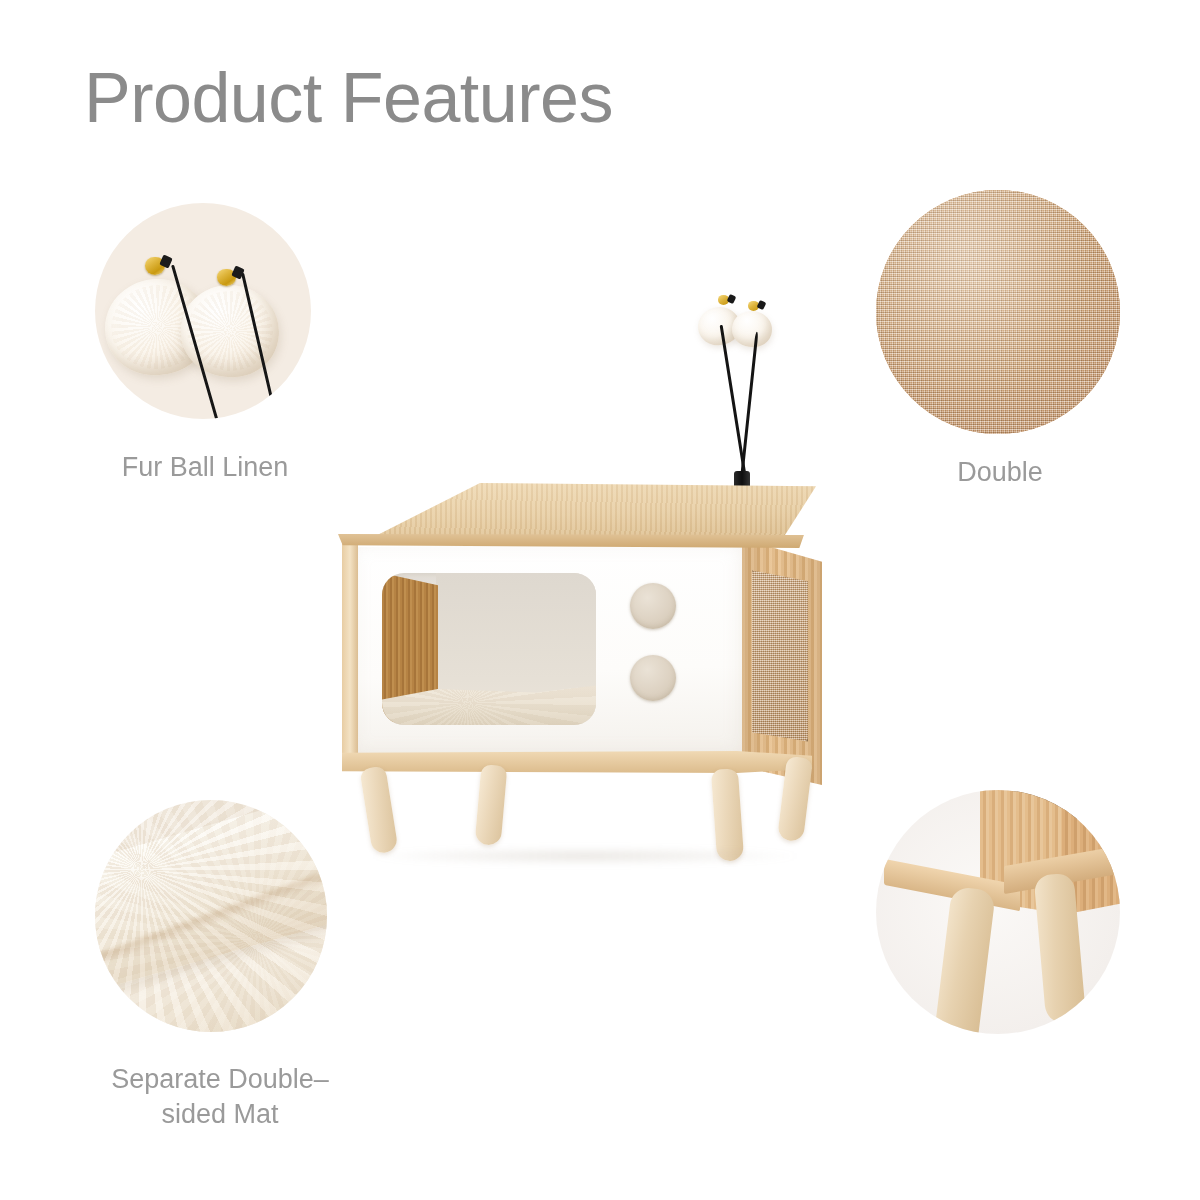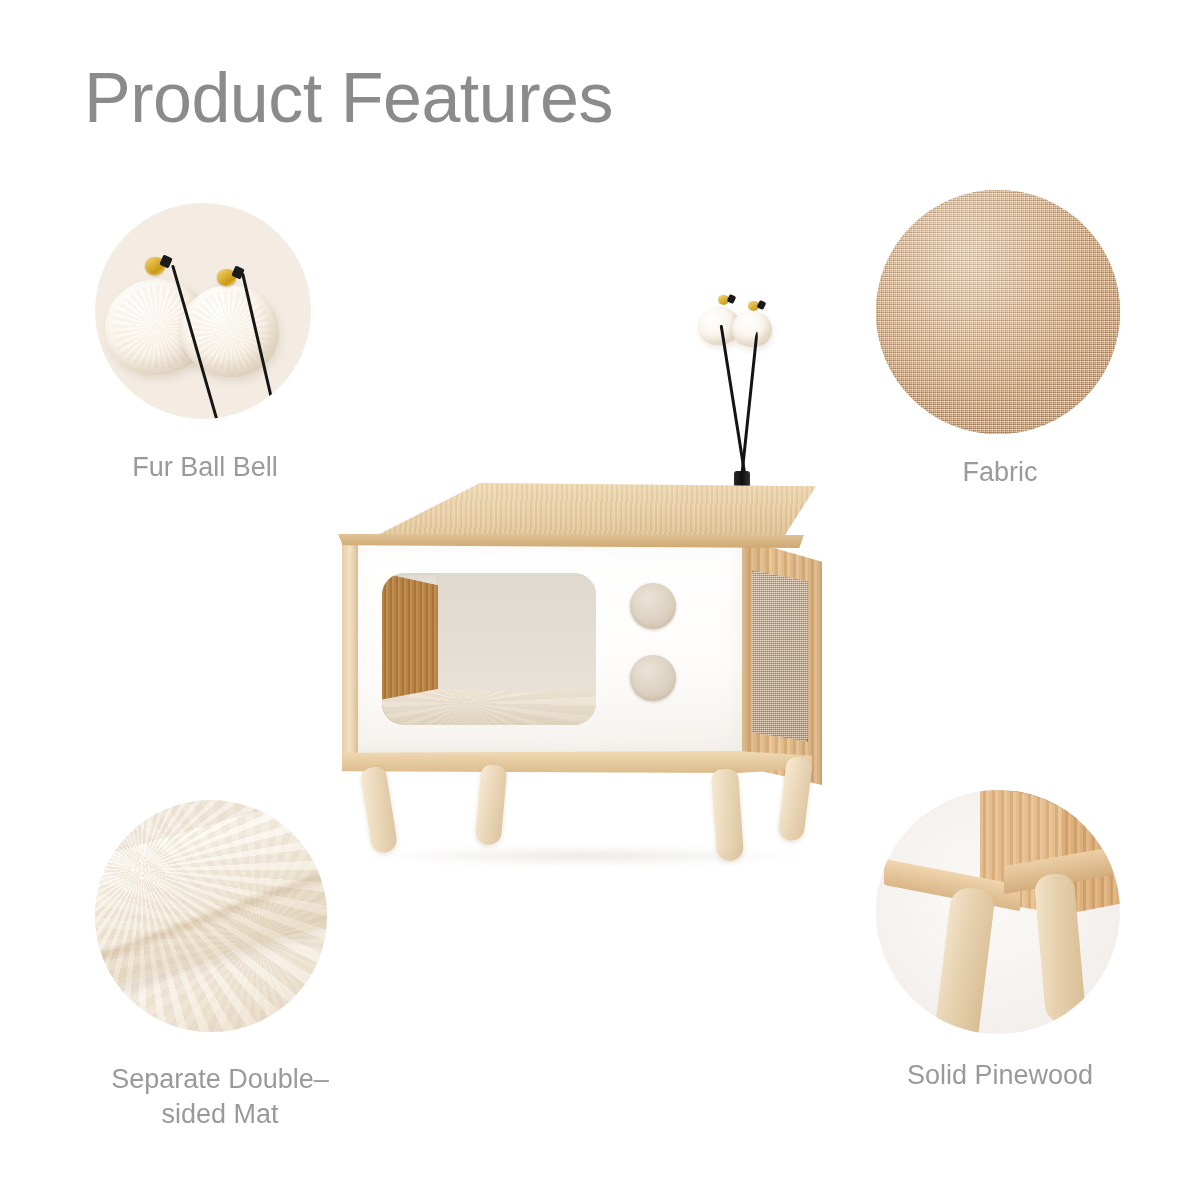--- a/index.html
+++ b/index.html
@@ -315,30 +315,30 @@
     <div class="circle" id="c-fur">
       <div class="ball ball1"></div>
       <div class="ball ball2"></div>
       <div class="wire w1"></div>
       <div class="wire w2"></div>
       <div class="bell bell1"></div>
       <div class="bell bell2"></div>
       <div class="bellcap cap1"></div>
       <div class="bellcap cap2"></div>
     </div>
-    <div class="flabel" id="l-fur">Fur Ball Bell</div>
+    <div class="flabel" id="l-fur">Fur Ball Linen</div>
   </div>
 
   <div class="feature">
     <div class="circle" id="c-linen">
       <div class="weave"></div>
       <div class="sheen"></div>
     </div>
     <div class="flabel" id="l-linen">
-      <div>Fabric</div>
+      <div>Double</div>
     </div>
   </div>
 
   <div class="feature">
     <div class="circle" id="c-mat">
       <div class="sheet s-front"></div>
       <div class="sheet s-back"></div>
       <div class="edge"></div>
       <div class="fuzz"></div>
     </div>
@@ -352,21 +352,20 @@
     <div class="circle" id="c-legs">
       <div class="scratch"></div>
       <div class="box-side"></div>
       <div class="box-front"></div>
       <div class="rail-l"></div>
       <div class="rail-r"></div>
       <div class="leg leg1"></div>
       <div class="leg leg2"></div>
     </div>
     <div class="flabel" id="l-legs">
-      <div>Solid Pinewood</div>
     </div>
   </div>
 
   <div id="product">
 
     <div id="toy">
       <div class="tball tb1"></div>
       <div class="tball tb2"></div>
       <div class="tbell tbell1"></div>
       <div class="tbell tbell2"></div>

